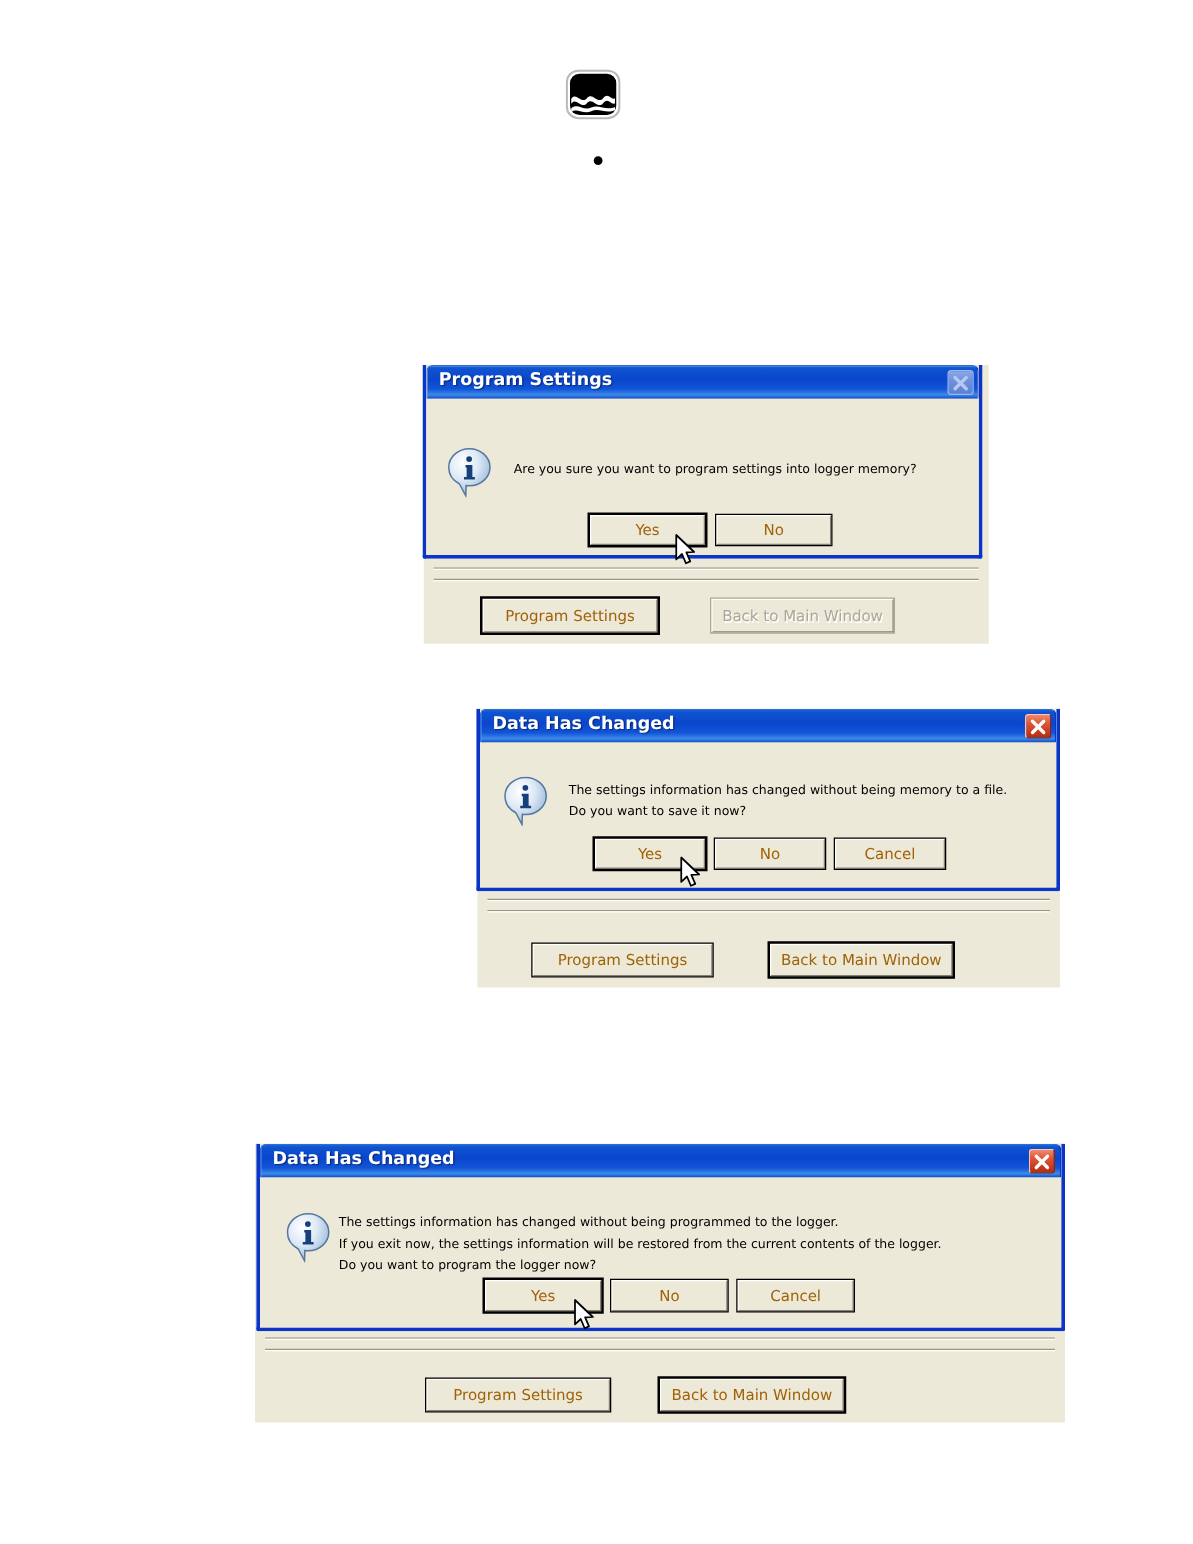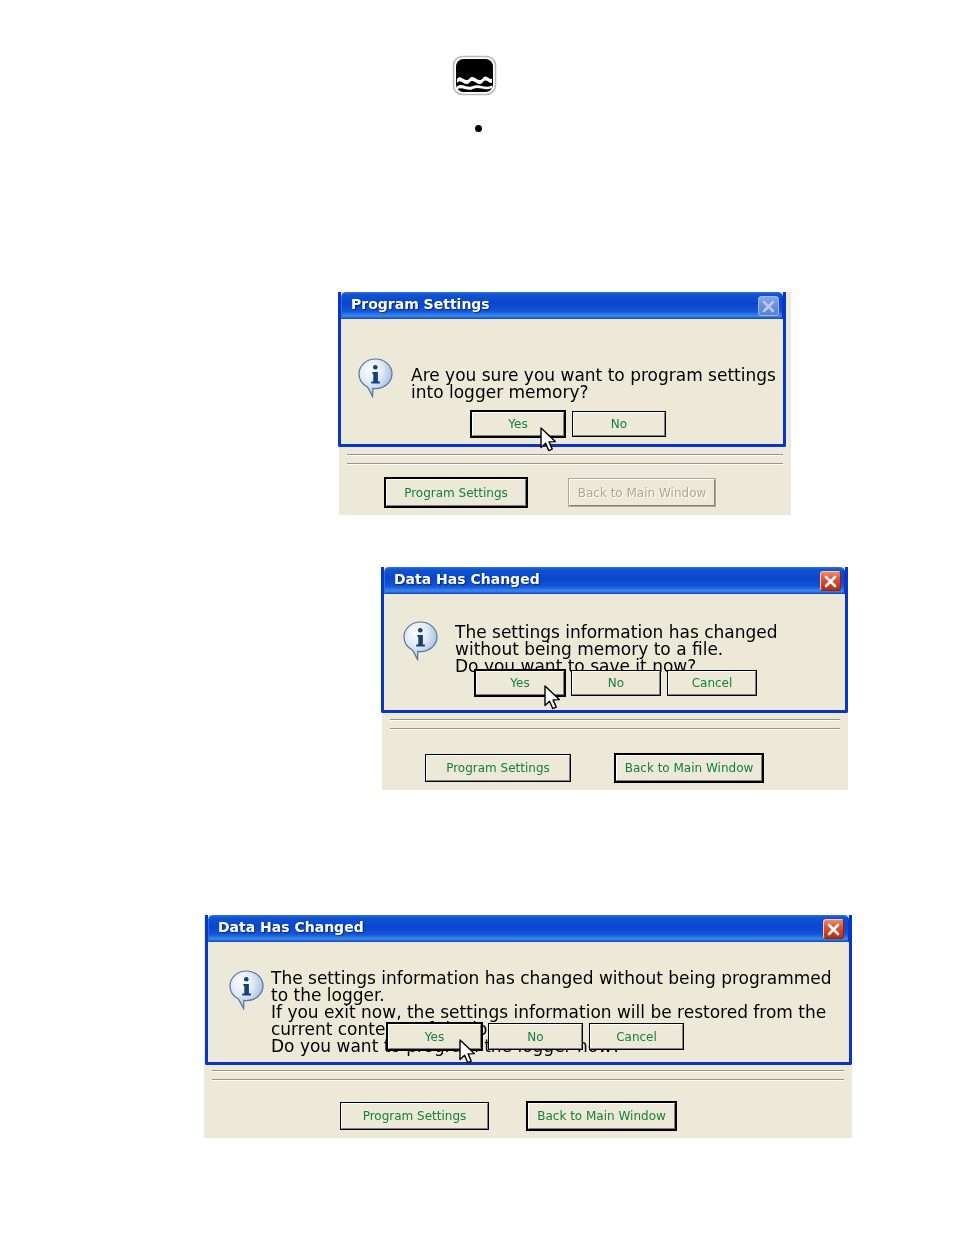--- a/index.html
+++ b/index.html
@@ -103,37 +103,37 @@
 
   .dlg-body {
     position: relative;
   }
   .info-icon {
     position: absolute;
   }
   .dlg-msg {
     position: absolute;
     font-family: "DejaVu Sans", "Liberation Sans", sans-serif;
-    font-size: 17px;
+    font-size: 10px;
     color: #000000;
     line-height: 17px;
     white-space: pre-line;
   }
 
   
   .btn {
     position: absolute;
     box-sizing: border-box;
     background: #ece9d8;
     border: 1px solid;
     border-color: #ffffff #848078 #848078 #ffffff;
     outline: 1px solid #000000;
     font-family: "DejaVu Sans", "Liberation Sans", sans-serif;
     font-size: 12px;
-    color: #15803d;
+    color: #a16207;
     display: flex;
     align-items: center;
     justify-content: center;
     white-space: nowrap;
     cursor: default;
   }
   .btn.default {
     outline: 2px solid #000000;
   }
   .btn.disabled {

